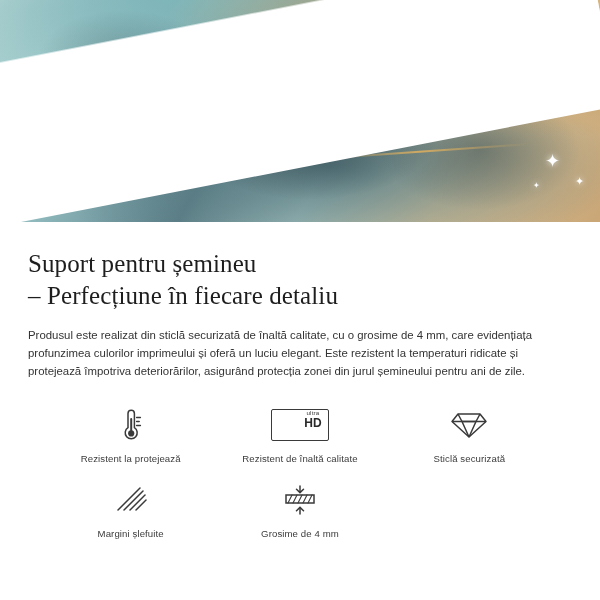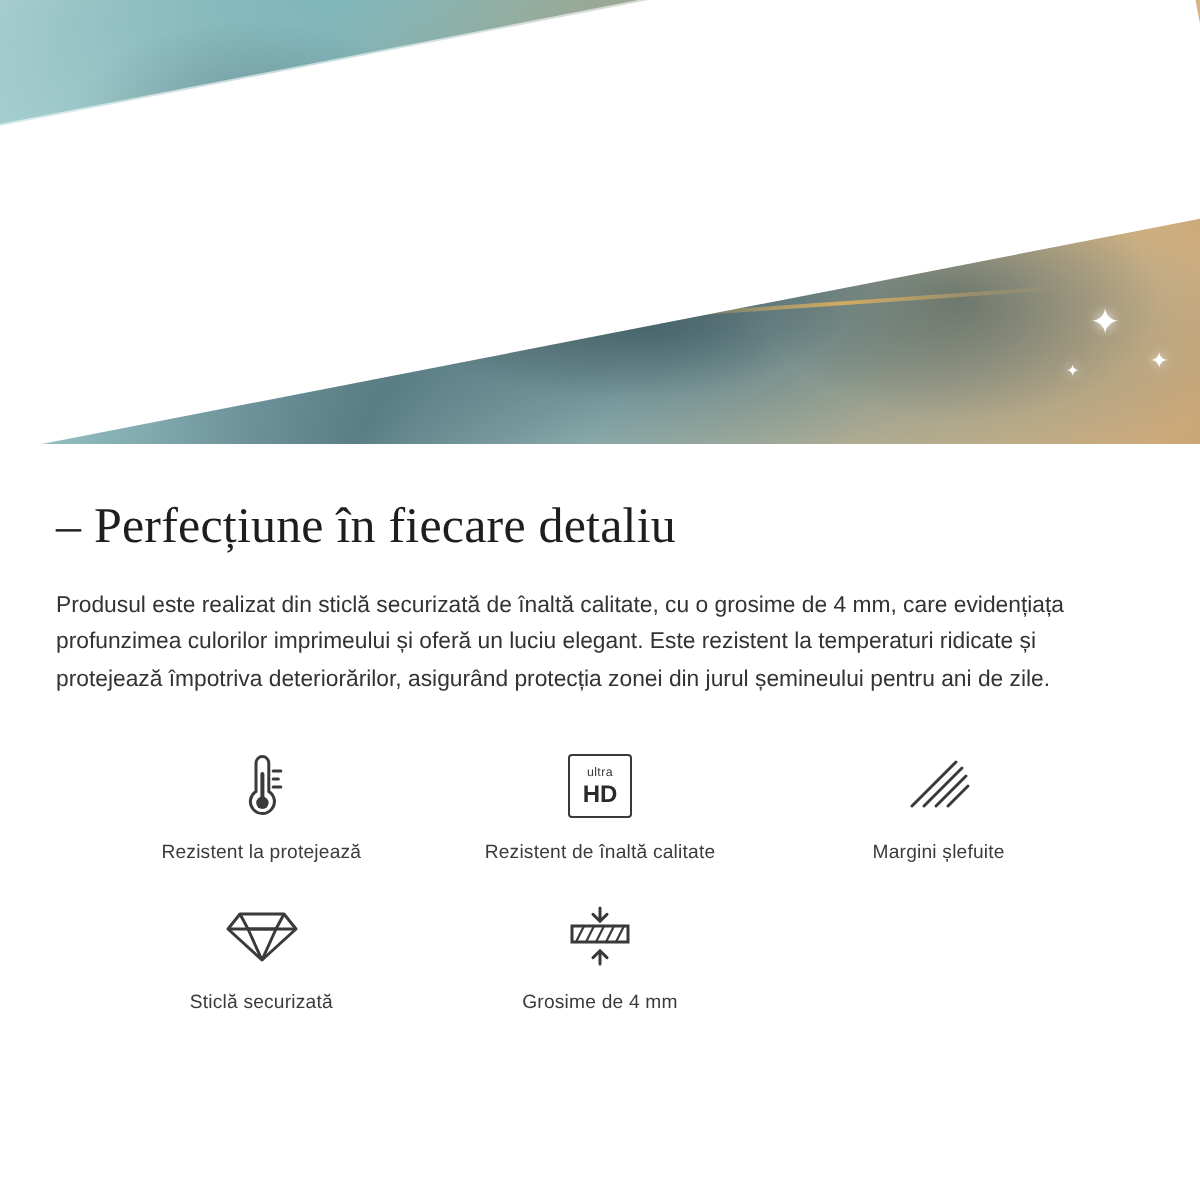--- a/index.html
+++ b/index.html
@@ -151,22 +151,22 @@
     letter-spacing: 0.1px;
   }
   .ultrahd {
     width: 30px;
     height: 30px;
     border: 1.6px solid #3a3a3a;
     border-radius: 2px;
     display: flex;
     flex-direction: column;
     align-items: center;
-    justify-content: center;
     line-height: 1;
+    padding-left: 26px;
   }
   .ultrahd .u1 { font-size: 6.2px; letter-spacing: 0.2px; color:#3a3a3a; }
   .ultrahd .u2 { font-size: 12px; font-weight: bold; color:#2a2a2a; margin-top: 1px; }
   svg { display: block; }
 </style>
 </head>
 <body>
 
 <div class="page">
 
@@ -188,20 +188,21 @@
     <div class="glass-edge2"></div>
     <div class="glass-panel"></div>
 
     <span class="sparkle" style="left:545px; top:152px;">✦</span>
     <span class="sparkle s2" style="left:575px; top:176px;">✦</span>
     <span class="sparkle s3" style="left:533px; top:182px;">✦</span>
   </div>
 
   <div class="content">
     <h1 class="title">
+      <span>Suport pentru șemineu</span>
       <span class="line2">– Perfecțiune în fiecare detaliu</span>
     </h1>
     <p class="paragraph">Produsul este realizat din sticlă securizată de înaltă calitate, cu o grosime de 4 mm, care evidențiața profunzimea culorilor imprimeului și oferă un luciu elegant. Este rezistent la temperaturi ridicate și protejează împotriva deteriorărilor, asigurând protecția zonei din jurul șemineului pentru ani de zile.</p>
 
     <div class="features">
 
       <div class="feature">
         <div class="feature-icon">
           <svg width="34" height="36" viewBox="0 0 34 36" fill="none" stroke="#3a3a3a" stroke-width="1.5" stroke-linecap="round">
             <path d="M14 6.5a3.2 3.2 0 0 1 6.4 0v14.2a6 6 0 1 1-6.4 0z"></path>
@@ -221,41 +222,41 @@
             <span class="u1">ultra</span>
             <span class="u2">HD</span>
           </div>
         </div>
         <div class="feature-label">Rezistent de înaltă calitate</div>
       </div>
 
 
       <div class="feature">
         <div class="feature-icon">
-          <svg width="36" height="34" viewBox="0 0 36 34" fill="none" stroke="#3a3a3a" stroke-width="1.5" stroke-linecap="round">
-            <path d="M5 27 27 5"></path>
-            <path d="M11 27 30 8"></path>
-            <path d="M17 27 32 12"></path>
-            <path d="M23 27 33 17"></path>
-          </svg>
-        </div>
-        <div class="feature-label">Margini șlefuite</div>
-      </div>
-
-      <div class="feature">
-        <div class="feature-icon">
           <svg width="38" height="34" viewBox="0 0 38 34" fill="none" stroke="#3a3a3a" stroke-width="1.5" stroke-linejoin="round">
             <path d="M8 6h22l6 7.5L19 29 2 13.5z"></path>
             <path d="M2 13.5h34"></path>
             <path d="M8 6l4 7.5L19 29"></path>
             <path d="M30 6l-4 7.5L19 29"></path>
             <path d="M12 13.5h14"></path>
           </svg>
         </div>
         <div class="feature-label">Sticlă securizată</div>
+      </div>
+
+      <div class="feature">
+        <div class="feature-icon">
+          <svg width="36" height="34" viewBox="0 0 36 34" fill="none" stroke="#3a3a3a" stroke-width="1.5" stroke-linecap="round">
+            <path d="M5 27 27 5"></path>
+            <path d="M11 27 30 8"></path>
+            <path d="M17 27 32 12"></path>
+            <path d="M23 27 33 17"></path>
+          </svg>
+        </div>
+        <div class="feature-label">Margini șlefuite</div>
       </div>
 
       <div class="feature">
         <div class="feature-icon">
           <svg width="40" height="34" viewBox="0 0 40 34" fill="none" stroke="#3a3a3a" stroke-width="1.5" stroke-linecap="round">
             <path d="M20 3v6"></path>
             <path d="M16.5 6.2 20 9.6l3.5-3.4"></path>
             <rect x="6" y="12" width="28" height="8" stroke-width="1.5"></rect>
             <path d="M8 20l4-8M13 20l4-8M18 20l4-8M23 20l4-8M28 20l4-8" stroke-width="1.1"></path>
             <path d="M20 31v-6"></path>

